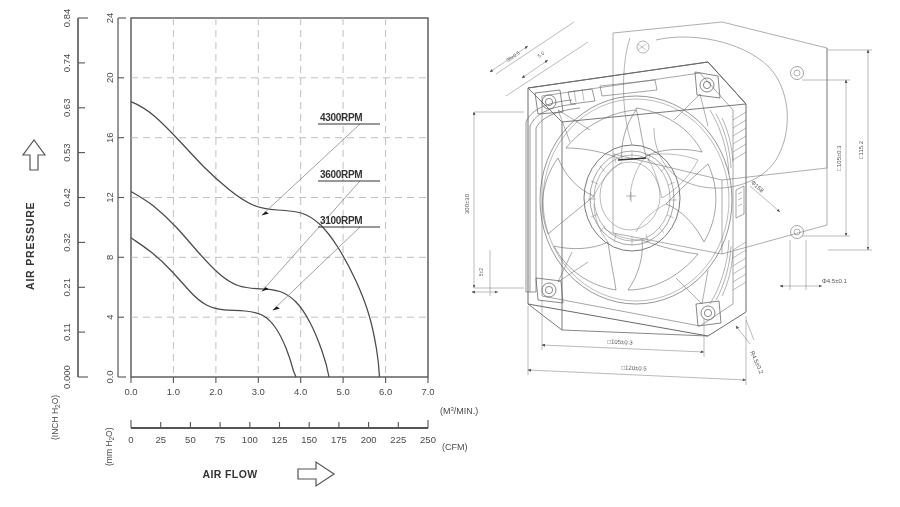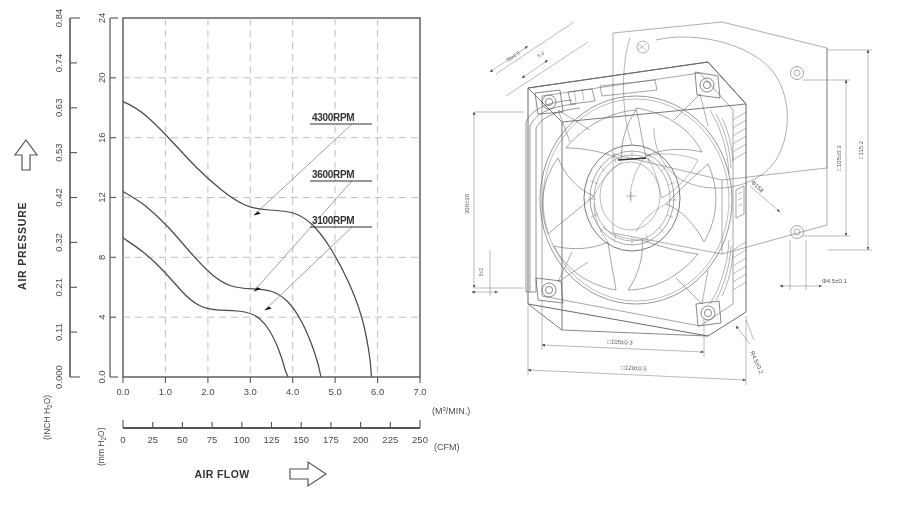--- a/index.html
+++ b/index.html
@@ -3,21 +3,21 @@
 <meta charset="utf-8">
 <style>
   html,body{margin:0;padding:0;background:#ffffff;}
   body{
     width:900px;height:507px;overflow:hidden;position:relative;
     font-family:"Liberation Sans", sans-serif;
     color:#3a3a3a;
   }
   #root{position:absolute;left:0;top:0;width:900px;height:507px;}
   .panel{position:absolute;top:0;}
-  #chart-panel{left:0;width:470px;height:507px;}
+  #chart-panel{left:0;width:470px;height:507px;padding-left:8px;}
   #drawing-panel{left:450px;width:450px;height:507px;}
   svg{display:block;}
   text{font-family:"Liberation Sans", sans-serif;fill:#4a4a4a;}
   .tick-lbl{font-size:9.5px;}
   .axis-cap{font-size:9px;}
   .unit-lbl{font-size:8.5px;}
   .rpm-lbl{font-size:10px;fill:#333;font-weight:bold;letter-spacing:-0.3px;}
   .flow-lbl{font-size:10.5px;fill:#333;font-weight:bold;letter-spacing:0.4px;}
   .press-lbl{font-size:10.5px;fill:#333;font-weight:bold;letter-spacing:0.8px;}
   .dim-txt{font-size:6px;fill:#555;}

